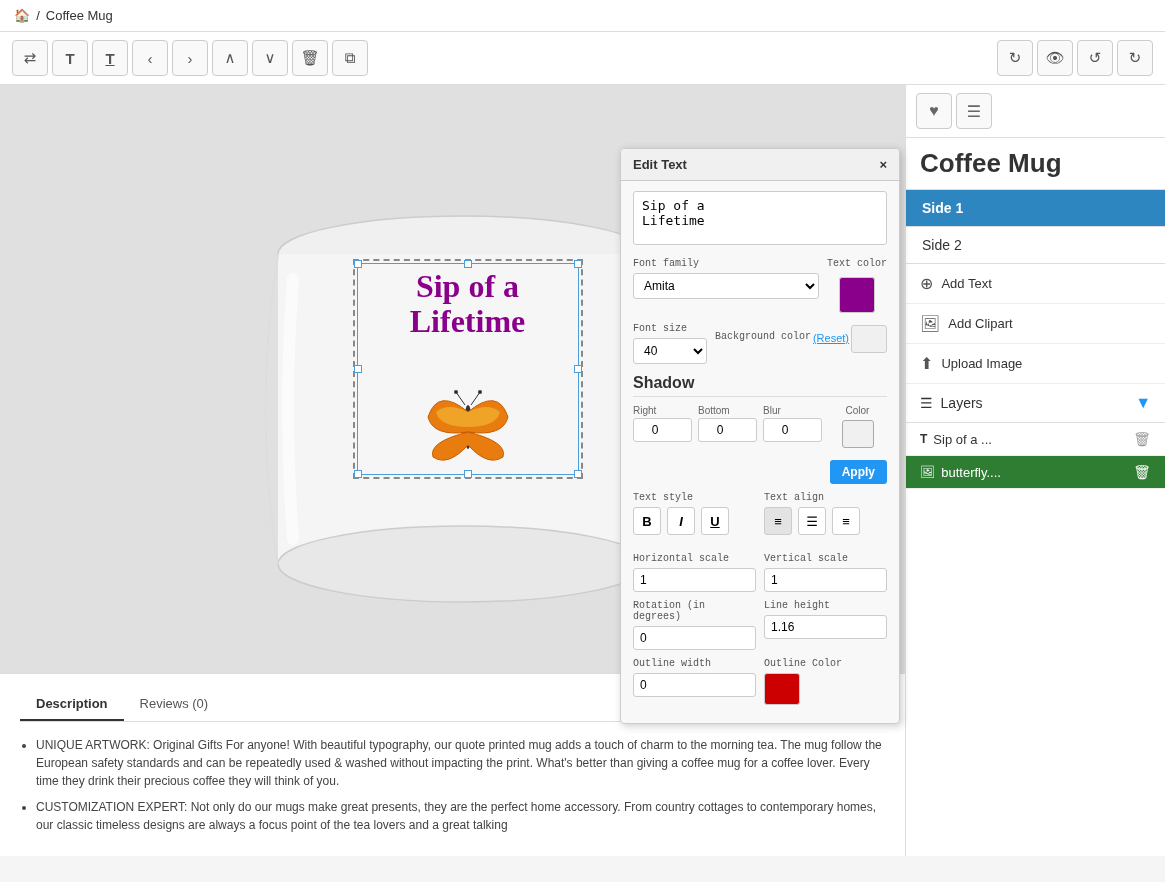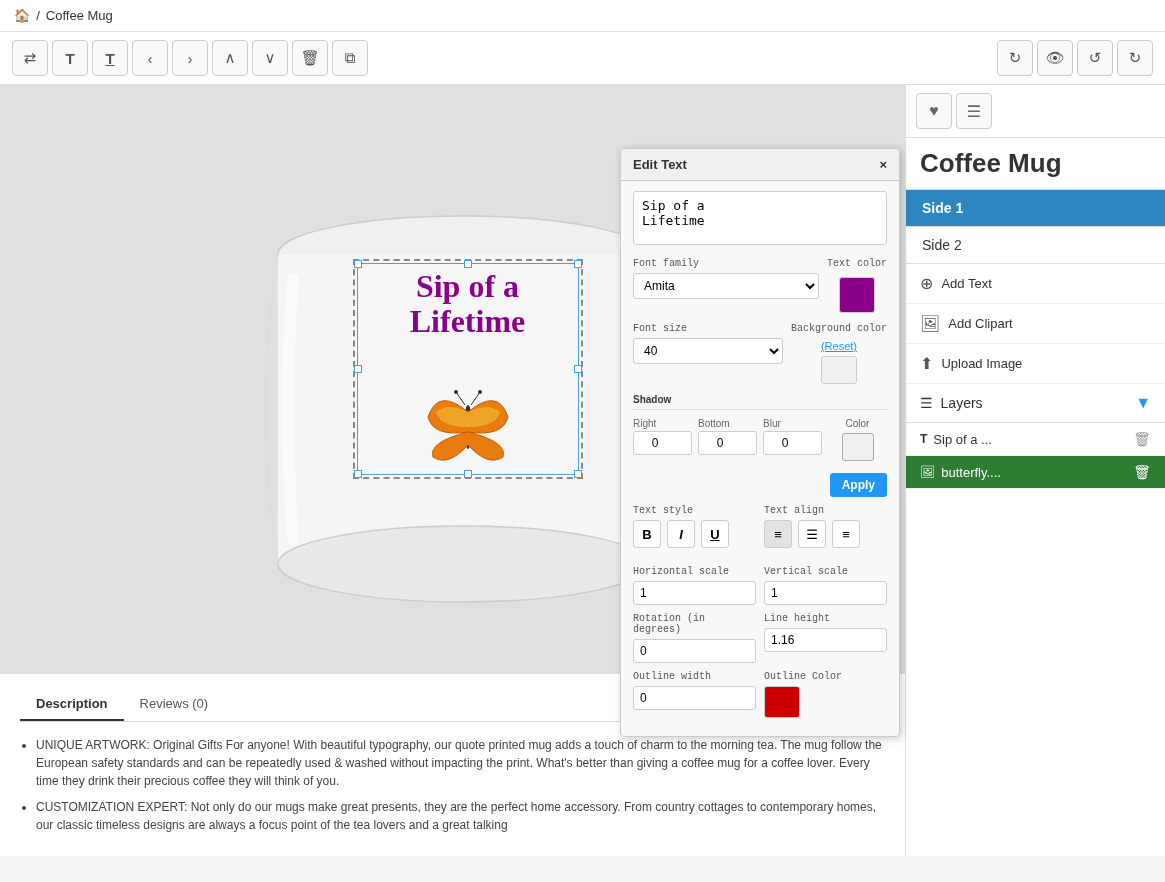--- a/index.html
+++ b/index.html
@@ -116,21 +116,21 @@
     .field-select {
       width: 100%; padding: 4px 6px; border: 1px solid #ccc; border-radius: 3px; font-size: 12px; background: #fff;
     }
     .color-swatch {
       width: 36px; height: 36px; border: 1px solid #ccc; border-radius: 3px; cursor: pointer;
     }
     .color-purple { background: #8b008b; }
     .color-light { background: #f0f0f0; }
     .color-red { background: #cc0000; }
     .reset-link { font-size: 11px; color: #2196F3; cursor: pointer; text-decoration: underline; text-align: center; }
-    .section-divider { font-size: 10px; font-weight: bold; color: #333; margin-bottom: 8px; border-bottom: 1px solid #ddd; padding-bottom: 4px; }
+    .section-divider { font-size: 16px; font-weight: bold; color: #333; margin-bottom: 8px; border-bottom: 1px solid #ddd; padding-bottom: 4px; }
     .shadow-row { display: flex; gap: 6px; margin-bottom: 8px; }
     .shadow-field { flex: 1; }
     .shadow-label { font-size: 10px; color: #666; margin-bottom: 2px; }
     .shadow-input {
       width: 100%; padding: 4px 5px; border: 1px solid #ccc; border-radius: 3px; font-size: 12px; text-align: center;
     }
     .apply-btn {
       background: #2196F3; color: #fff; border: none; border-radius: 3px;
       padding: 5px 12px; cursor: pointer; font-size: 12px; font-weight: bold; margin-top: 4px;
     }
@@ -368,21 +368,21 @@
     </div>
 
     
     <div class="field-row" style="align-items:flex-start;">
       <div class="field-group">
         <div class="field-label">Font size</div>
         <select class="field-select">
           <option>40</option>
         </select>
       </div>
-      <div style="display:flex; flex-direction:column; align-items:center; gap:2px; min-width:70px;">
+      <div style="display:flex; align-items:center; gap:2px; min-width:70px;">
         <div class="field-label">Background color</div>
         <span class="reset-link">(Reset)</span>
         <div class="color-swatch color-light" style="width:36px;height:28px;margin-top:2px;"></div>
       </div>
     </div>
 
     
     <div class="section-divider">Shadow</div>
     <div class="shadow-row">
       <div class="shadow-field">

